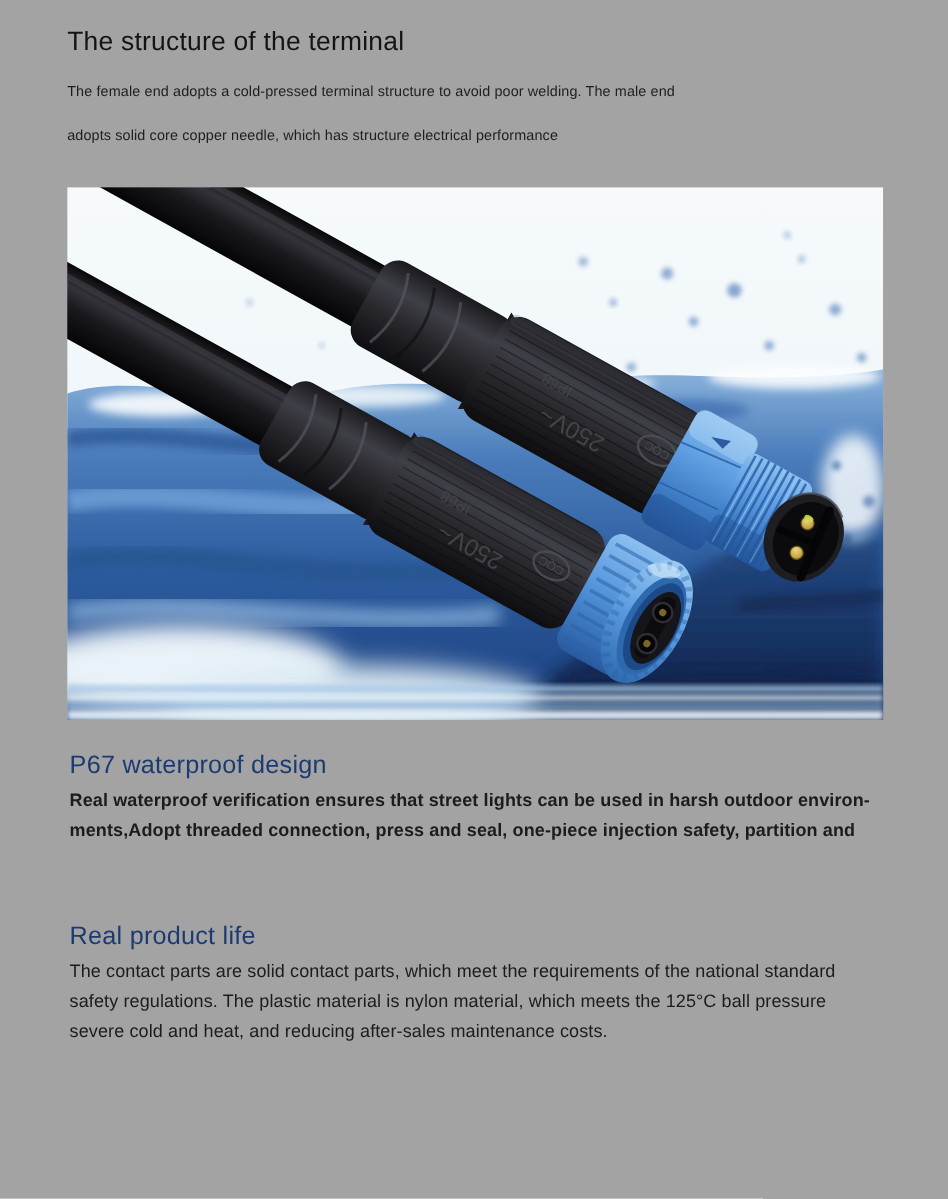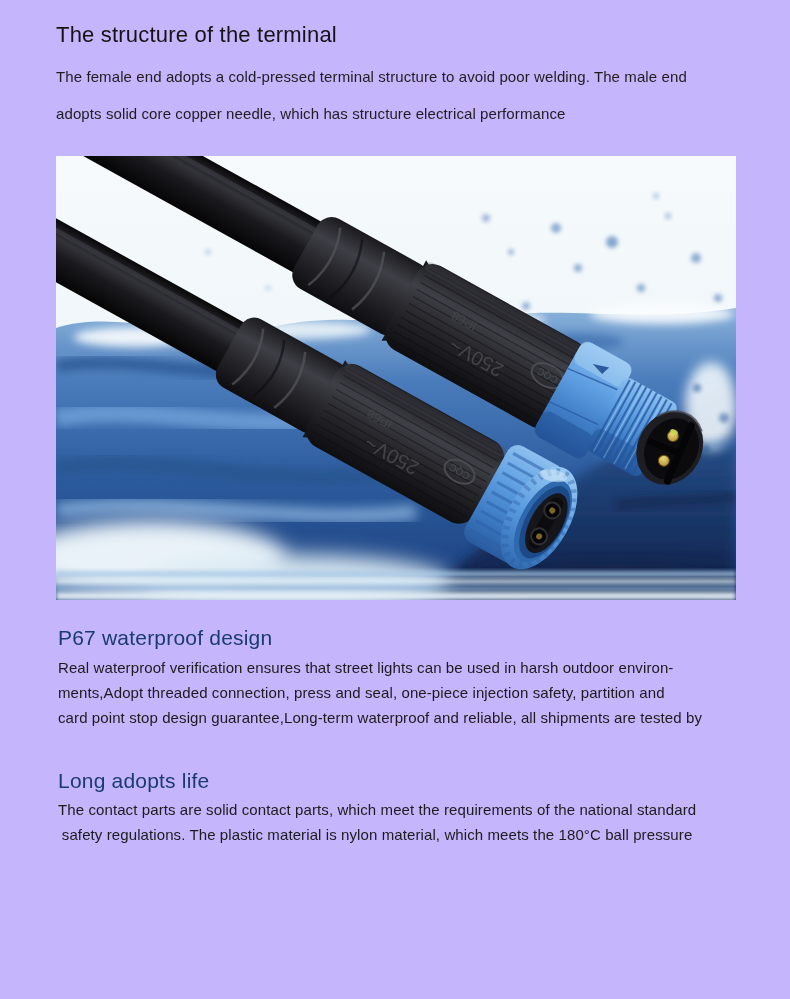--- a/index.html
+++ b/index.html
@@ -1,31 +1,31 @@
 <!DOCTYPE html>
 <html><head>
 <meta charset="utf-8">
 <style>
   html,body{margin:0;padding:0;background:#ffffff;}
-  .page{position:relative;width:790px;height:999px;background:#c4b5fd;
+  .page{position:relative;width:790px;height:999px;background:#a3a3a3;
         font-family:"Liberation Sans","DejaVu Sans",sans-serif;overflow:hidden;}
   .page-title{position:absolute;left:56px;top:22px;margin:0;font-size:22px;font-weight:400;
         color:#141414;letter-spacing:.2px;white-space:nowrap;}
-  .intro{position:absolute;left:56px;top:58px;font-size:15px;line-height:37px;
+  .intro{position:absolute;left:56px;top:58px;font-size:12px;line-height:37px;
         color:#1e1e1e;white-space:nowrap;letter-spacing:.1px;}
   .hero{position:absolute;left:56px;top:156px;width:680px;height:444px;margin:0;}
   .hero svg{display:block;}
   .sec-h{position:absolute;left:58px;margin:0;font-size:21px;font-weight:400;
         color:#1b3a72;letter-spacing:.2px;white-space:nowrap;text-align:right;}
   .h-waterproof{top:626px;}
   .h-life{top:769px;}
   .body-text{position:absolute;left:58px;font-size:15px;line-height:25px;color:#1c1c1c;
         white-space:nowrap;letter-spacing:.1px;}
-  .b-waterproof{top:655px;}
-  .b-life{top:797px;text-align:center;}
+  .b-waterproof{top:655px;font-weight:bold;}
+  .b-life{top:797px;}
 </style>
 </head>
 <body>
 
 <div class="page">
 
   <h1 class="page-title">The structure of the terminal</h1>
 
   <div class="intro">
     <div>The female end adopts a cold-pressed terminal structure to avoid poor welding. The male end</div>
@@ -288,22 +288,22 @@
           </g>
         </g>
       </g>
     </svg>
   </figure>
 
   <h2 class="sec-h h-waterproof">P67 waterproof design</h2>
   <div class="body-text b-waterproof">
     <div>Real waterproof verification ensures that street lights can be used in harsh outdoor environ-</div>
     <div>ments,Adopt threaded connection, press and seal, one-piece injection safety, partition and</div>
-    <div>card point stop design guarantee,Long-term waterproof and reliable, all shipments are tested by</div>
   </div>
 
-  <h2 class="sec-h h-life">Long adopts life</h2>
+  <h2 class="sec-h h-life">Real product life</h2>
   <div class="body-text b-life">
     <div>The contact parts are solid contact parts, which meet the requirements of the national standard</div>
-    <div>safety regulations. The plastic material is nylon material, which meets the 180°C ball pressure</div>
+    <div>safety regulations. The plastic material is nylon material, which meets the 125°C ball pressure</div>
+    <div>severe cold and heat, and reducing after-sales maintenance costs.</div>
   </div>
 
 </div>
 
 </body></html>

